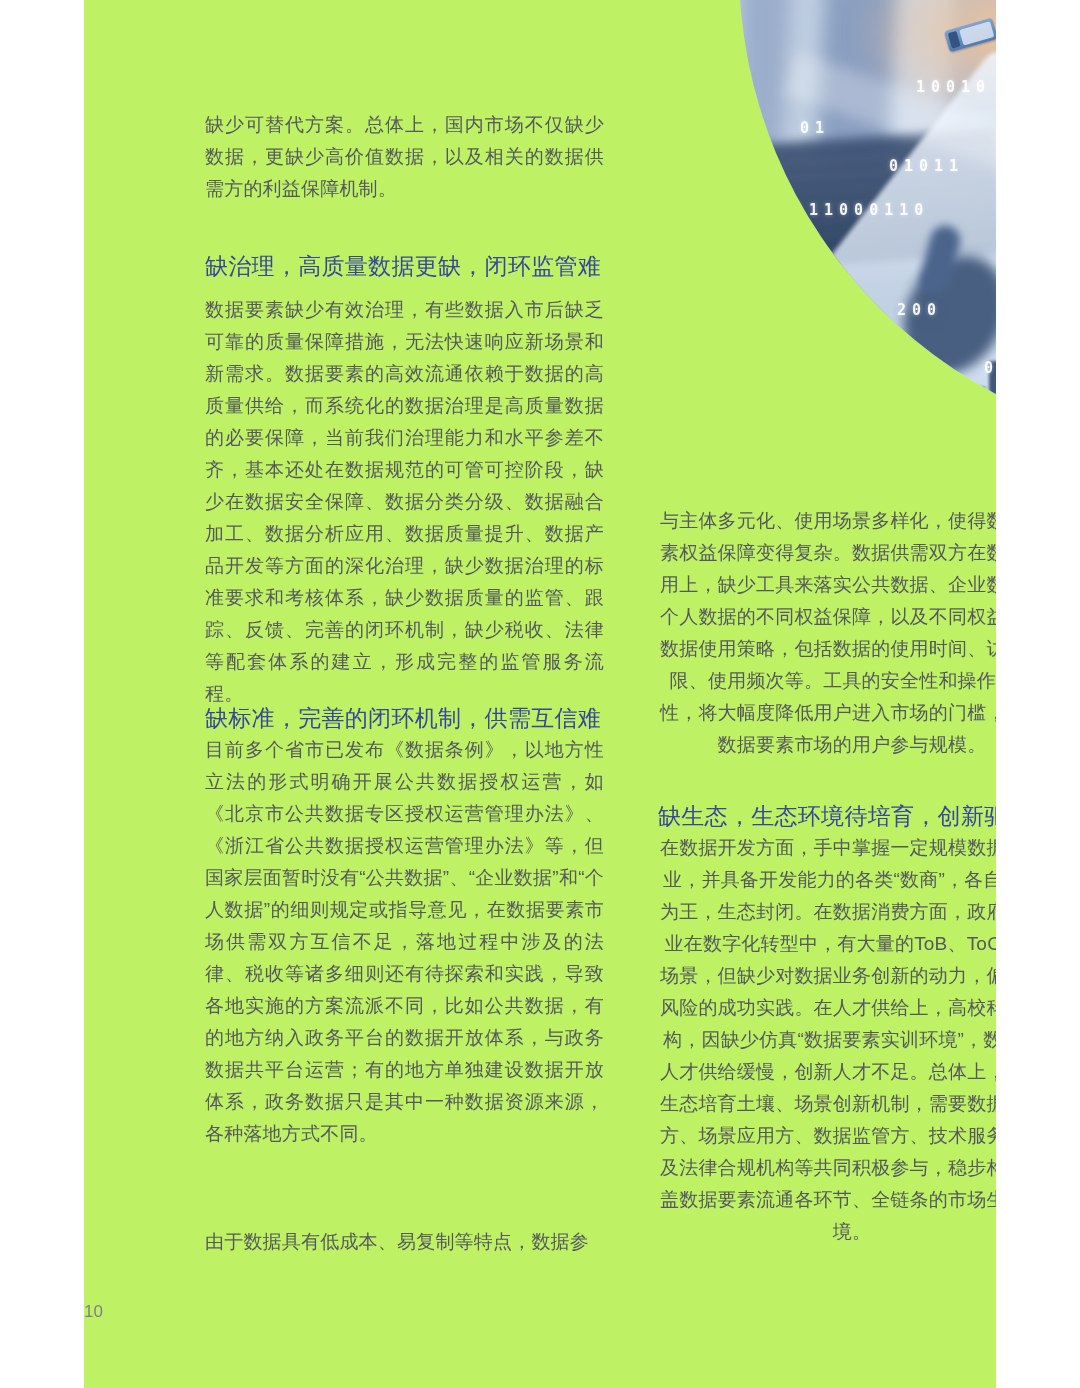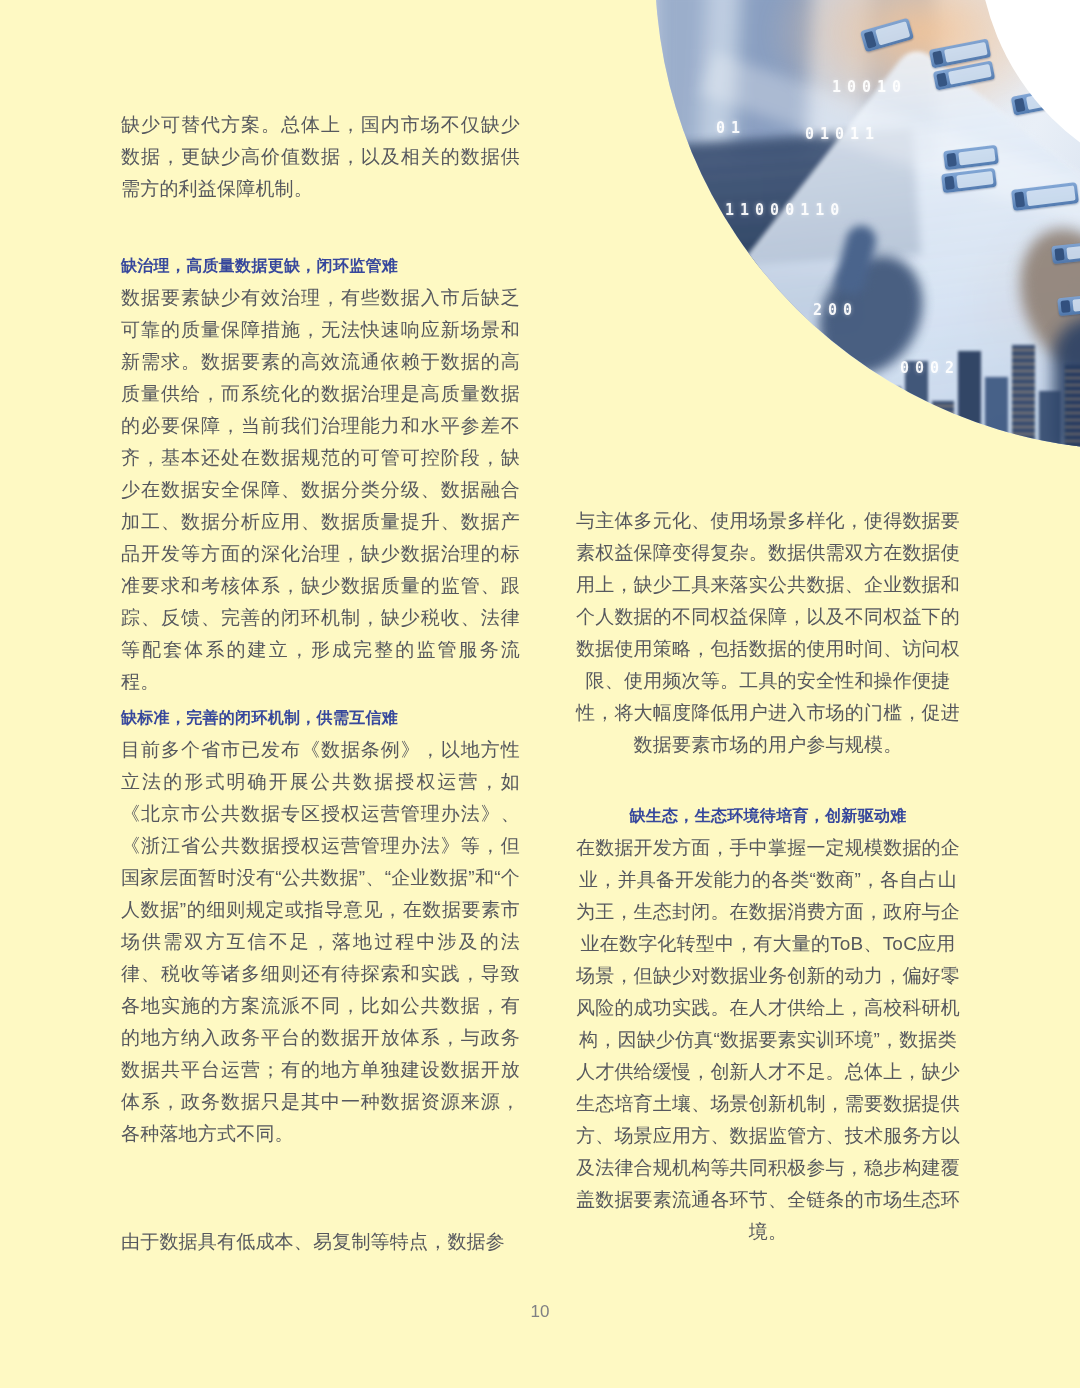--- a/index.html
+++ b/index.html
@@ -1,28 +1,28 @@
 <!DOCTYPE html>
 <html><head>
 <meta charset="utf-8">
 <style>
   html,body{margin:0;padding:0;background:#ffffff;}
   #page{
-    position:relative;width:1080px;height:1388px;margin:0 auto;
-    background:#fef9c3;overflow:hidden;
+    position:relative;width:912px;height:1388px;margin:0 auto;
+    background:#bef264;overflow:hidden;
     font-family:"Liberation Sans",sans-serif;
   }
   
   .tblock{position:absolute;font-size:19px;line-height:32px;color:#56585e;
     text-align:justify;letter-spacing:0.2px;}
-  .heading{position:absolute;font-size:16px;line-height:32px;font-weight:bold;
+  .heading{position:absolute;font-size:23px;line-height:32px;font-weight:normal;
     color:#36479c;letter-spacing:0.3px;white-space:nowrap;}
   .leftcol{left:121px;width:399px;}
   .rightcol{left:574px;width:388px;text-align:center;}
-  .pagenum{position:absolute;top:1302px;left:0;width:100%;text-align:center;
+  .pagenum{position:absolute;top:1302px;left:0;width:100%;text-align:left;
     font-size:17px;color:#7f8084;}
   
   .hero-circle{
     position:absolute;left:655px;top:-515px;width:965px;height:965px;
     border-radius:50%;overflow:hidden;
     background:linear-gradient(115deg,#b3c2d9 0%,#ccd8e9 22%,#e9eff7 48%,#bccde3 72%,#9db3d1 100%);
   }
   .hero-circle *{position:absolute;}
   .band-light{left:0px;top:495px;width:280px;height:180px;
     background:linear-gradient(93deg,#93a7c6 0%,#93a7c6 18%,#bccbdf 18%,#bccbdf 30%,#7e95ba 30%,#7e95ba 55%,#c7d4e6 55%,#c7d4e6 75%,#9db1cd 75%);
@@ -104,30 +104,30 @@
     <div class="chip" style="left:279px;top:581px;width:60px;height:19px;transform:rotate(-11deg)"></div>
     <div class="chip" style="left:357px;top:607px;width:52px;height:19px;transform:rotate(-11deg)"></div>
     <div class="chip" style="left:289px;top:663px;width:54px;height:19px;transform:rotate(-7deg)"></div>
     <div class="chip" style="left:287px;top:686px;width:54px;height:19px;transform:rotate(-7deg)"></div>
     <div class="chip" style="left:357px;top:701px;width:66px;height:21px;transform:rotate(-7deg)"></div>
     <div class="chip" style="left:397px;top:759px;width:42px;height:18px;transform:rotate(-6deg)"></div>
     <div class="chip" style="left:403px;top:811px;width:44px;height:18px;transform:rotate(-6deg)"></div>
 
     <div class="bin" style="left:177px;top:593px">10010</div>
     <div class="bin" style="left:61px;top:634px">01</div>
-    <div class="bin" style="left:150px;top:640px">01011</div>
+    <div class="bin" style="left:150px;top:672px">01011</div>
     <div class="bin" style="left:55px;top:716px">111000110</div>
     <div class="bin" style="left:158px;top:816px">200</div>
     <div class="bin" style="left:245px;top:874px">0002</div>
   </div>
   <div class="hero-bite"></div>
 
   <div class="tblock leftcol" style="top:109px">缺少可替代方案。总体上，国内市场不仅缺少数据，更缺少高价值数据，以及相关的数据供需方的利益保障机制。</div>
   <div class="heading leftcol" style="top:250px">缺治理，高质量数据更缺，闭环监管难</div>
-  <div class="tblock leftcol" style="top:282px">数据要素缺少有效治理，有些数据入市后缺乏可靠的质量保障措施，无法快速响应新场景和新需求。数据要素的高效流通依赖于数据的高质量供给，而系统化的数据治理是高质量数据的必要保障，当前我们治理能力和水平参差不齐，基本还处在数据规范的可管可控阶段，缺少在数据安全保障、数据分类分级、数据融合加工、数据分析应用、数据质量提升、数据产品开发等方面的深化治理，缺少数据治理的标准要求和考核体系，缺少数据质量的监管、跟踪、反馈、完善的闭环机制，缺少税收、法律等配套体系的建立，形成完整的监管服务流程。</div>
+  <div class="tblock leftcol" style="top:294px">数据要素缺少有效治理，有些数据入市后缺乏可靠的质量保障措施，无法快速响应新场景和新需求。数据要素的高效流通依赖于数据的高质量供给，而系统化的数据治理是高质量数据的必要保障，当前我们治理能力和水平参差不齐，基本还处在数据规范的可管可控阶段，缺少在数据安全保障、数据分类分级、数据融合加工、数据分析应用、数据质量提升、数据产品开发等方面的深化治理，缺少数据治理的标准要求和考核体系，缺少数据质量的监管、跟踪、反馈、完善的闭环机制，缺少税收、法律等配套体系的建立，形成完整的监管服务流程。</div>
   <div class="heading leftcol" style="top:702px">缺标准，完善的闭环机制，供需互信难</div>
   <div class="tblock leftcol" style="top:734px">目前多个省市已发布《数据条例》，以地方性立法的形式明确开展公共数据授权运营，如《北京市公共数据专区授权运营管理办法》、《浙江省公共数据授权运营管理办法》等，但国家层面暂时没有“公共数据”、“企业数据”和“个人数据”的细则规定或指导意见，在数据要素市场供需双方互信不足，落地过程中涉及的法律、税收等诸多细则还有待探索和实践，导致各地实施的方案流派不同，比如公共数据，有的地方纳入政务平台的数据开放体系，与政务数据共平台运营；有的地方单独建设数据开放体系，政务数据只是其中一种数据资源来源，各种落地方式不同。</div>
   <div class="tblock rightcol" style="top:505px">与主体多元化、使用场景多样化，使得数据要素权益保障变得复杂。数据供需双方在数据使用上，缺少工具来落实公共数据、企业数据和个人数据的不同权益保障，以及不同权益下的数据使用策略，包括数据的使用时间、访问权限、使用频次等。工具的安全性和操作便捷性，将大幅度降低用户进入市场的门槛，促进数据要素市场的用户参与规模。</div>
 
   <div class="tblock leftcol" style="top:1226px">由于数据具有低成本、易复制等特点，数据参</div>
   <div class="heading rightcol" style="top:800px">缺生态，生态环境待培育，创新驱动难</div>
   <div class="tblock rightcol" style="top:832px">在数据开发方面，手中掌握一定规模数据的企业，并具备开发能力的各类“数商”，各自占山为王，生态封闭。在数据消费方面，政府与企业在数字化转型中，有大量的ToB、ToC应用场景，但缺少对数据业务创新的动力，偏好零风险的成功实践。在人才供给上，高校科研机构，因缺少仿真“数据要素实训环境”，数据类人才供给缓慢，创新人才不足。总体上，缺少生态培育土壤、场景创新机制，需要数据提供方、场景应用方、数据监管方、技术服务方以及法律合规机构等共同积极参与，稳步构建覆盖数据要素流通各环节、全链条的市场生态环境。</div>
 
   <div class="pagenum">10</div>
 </div>

